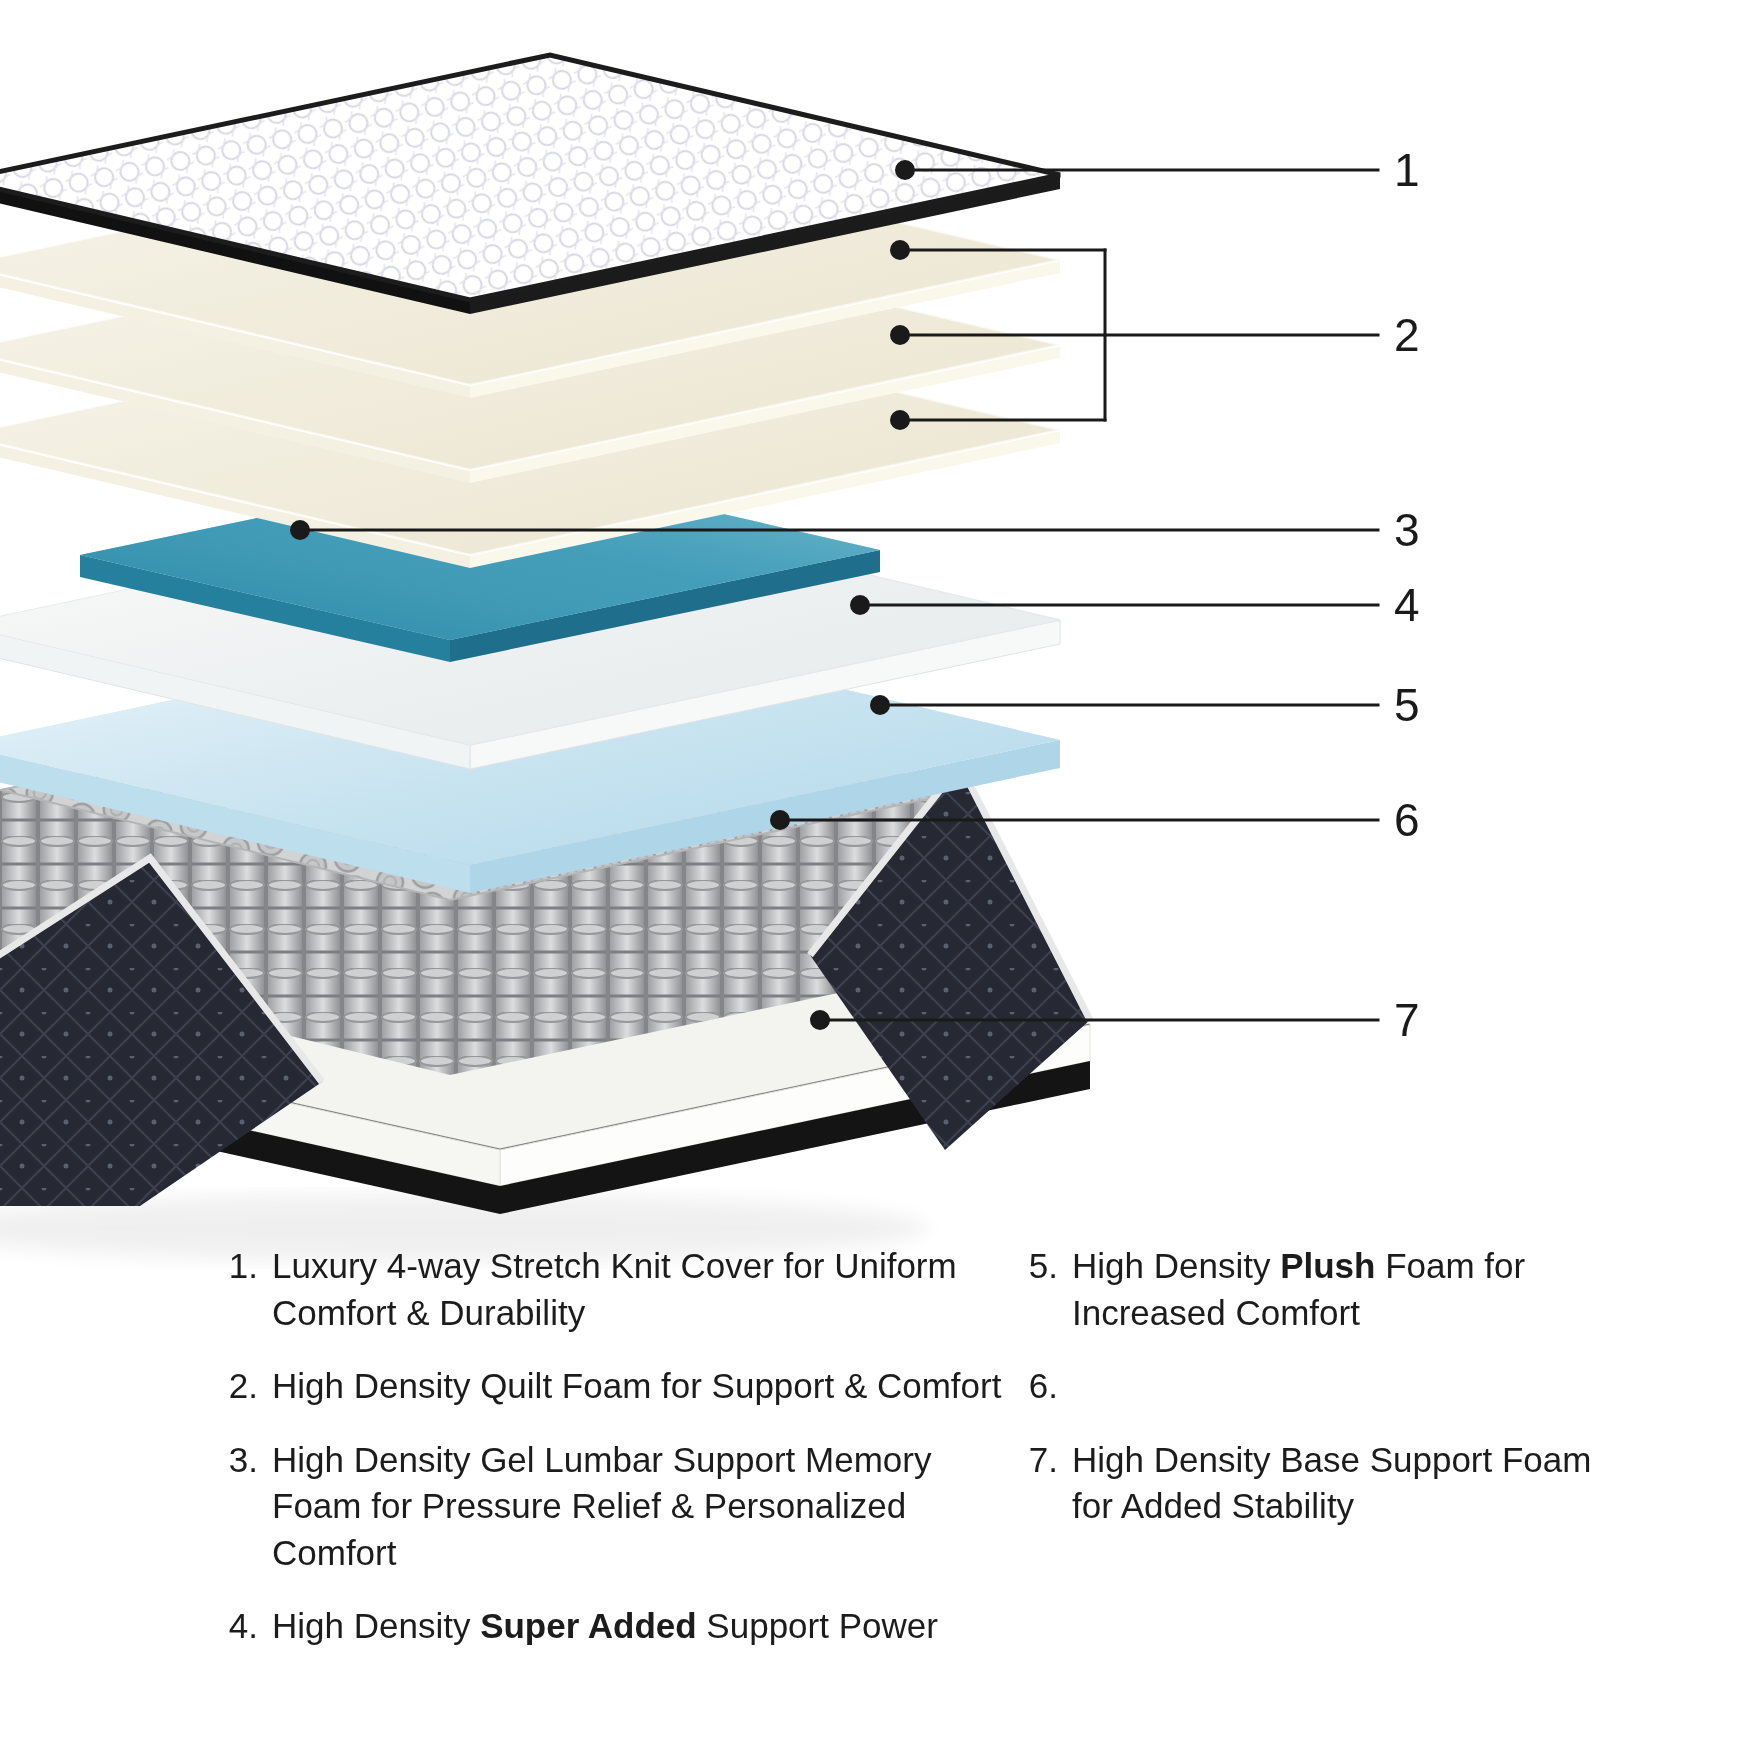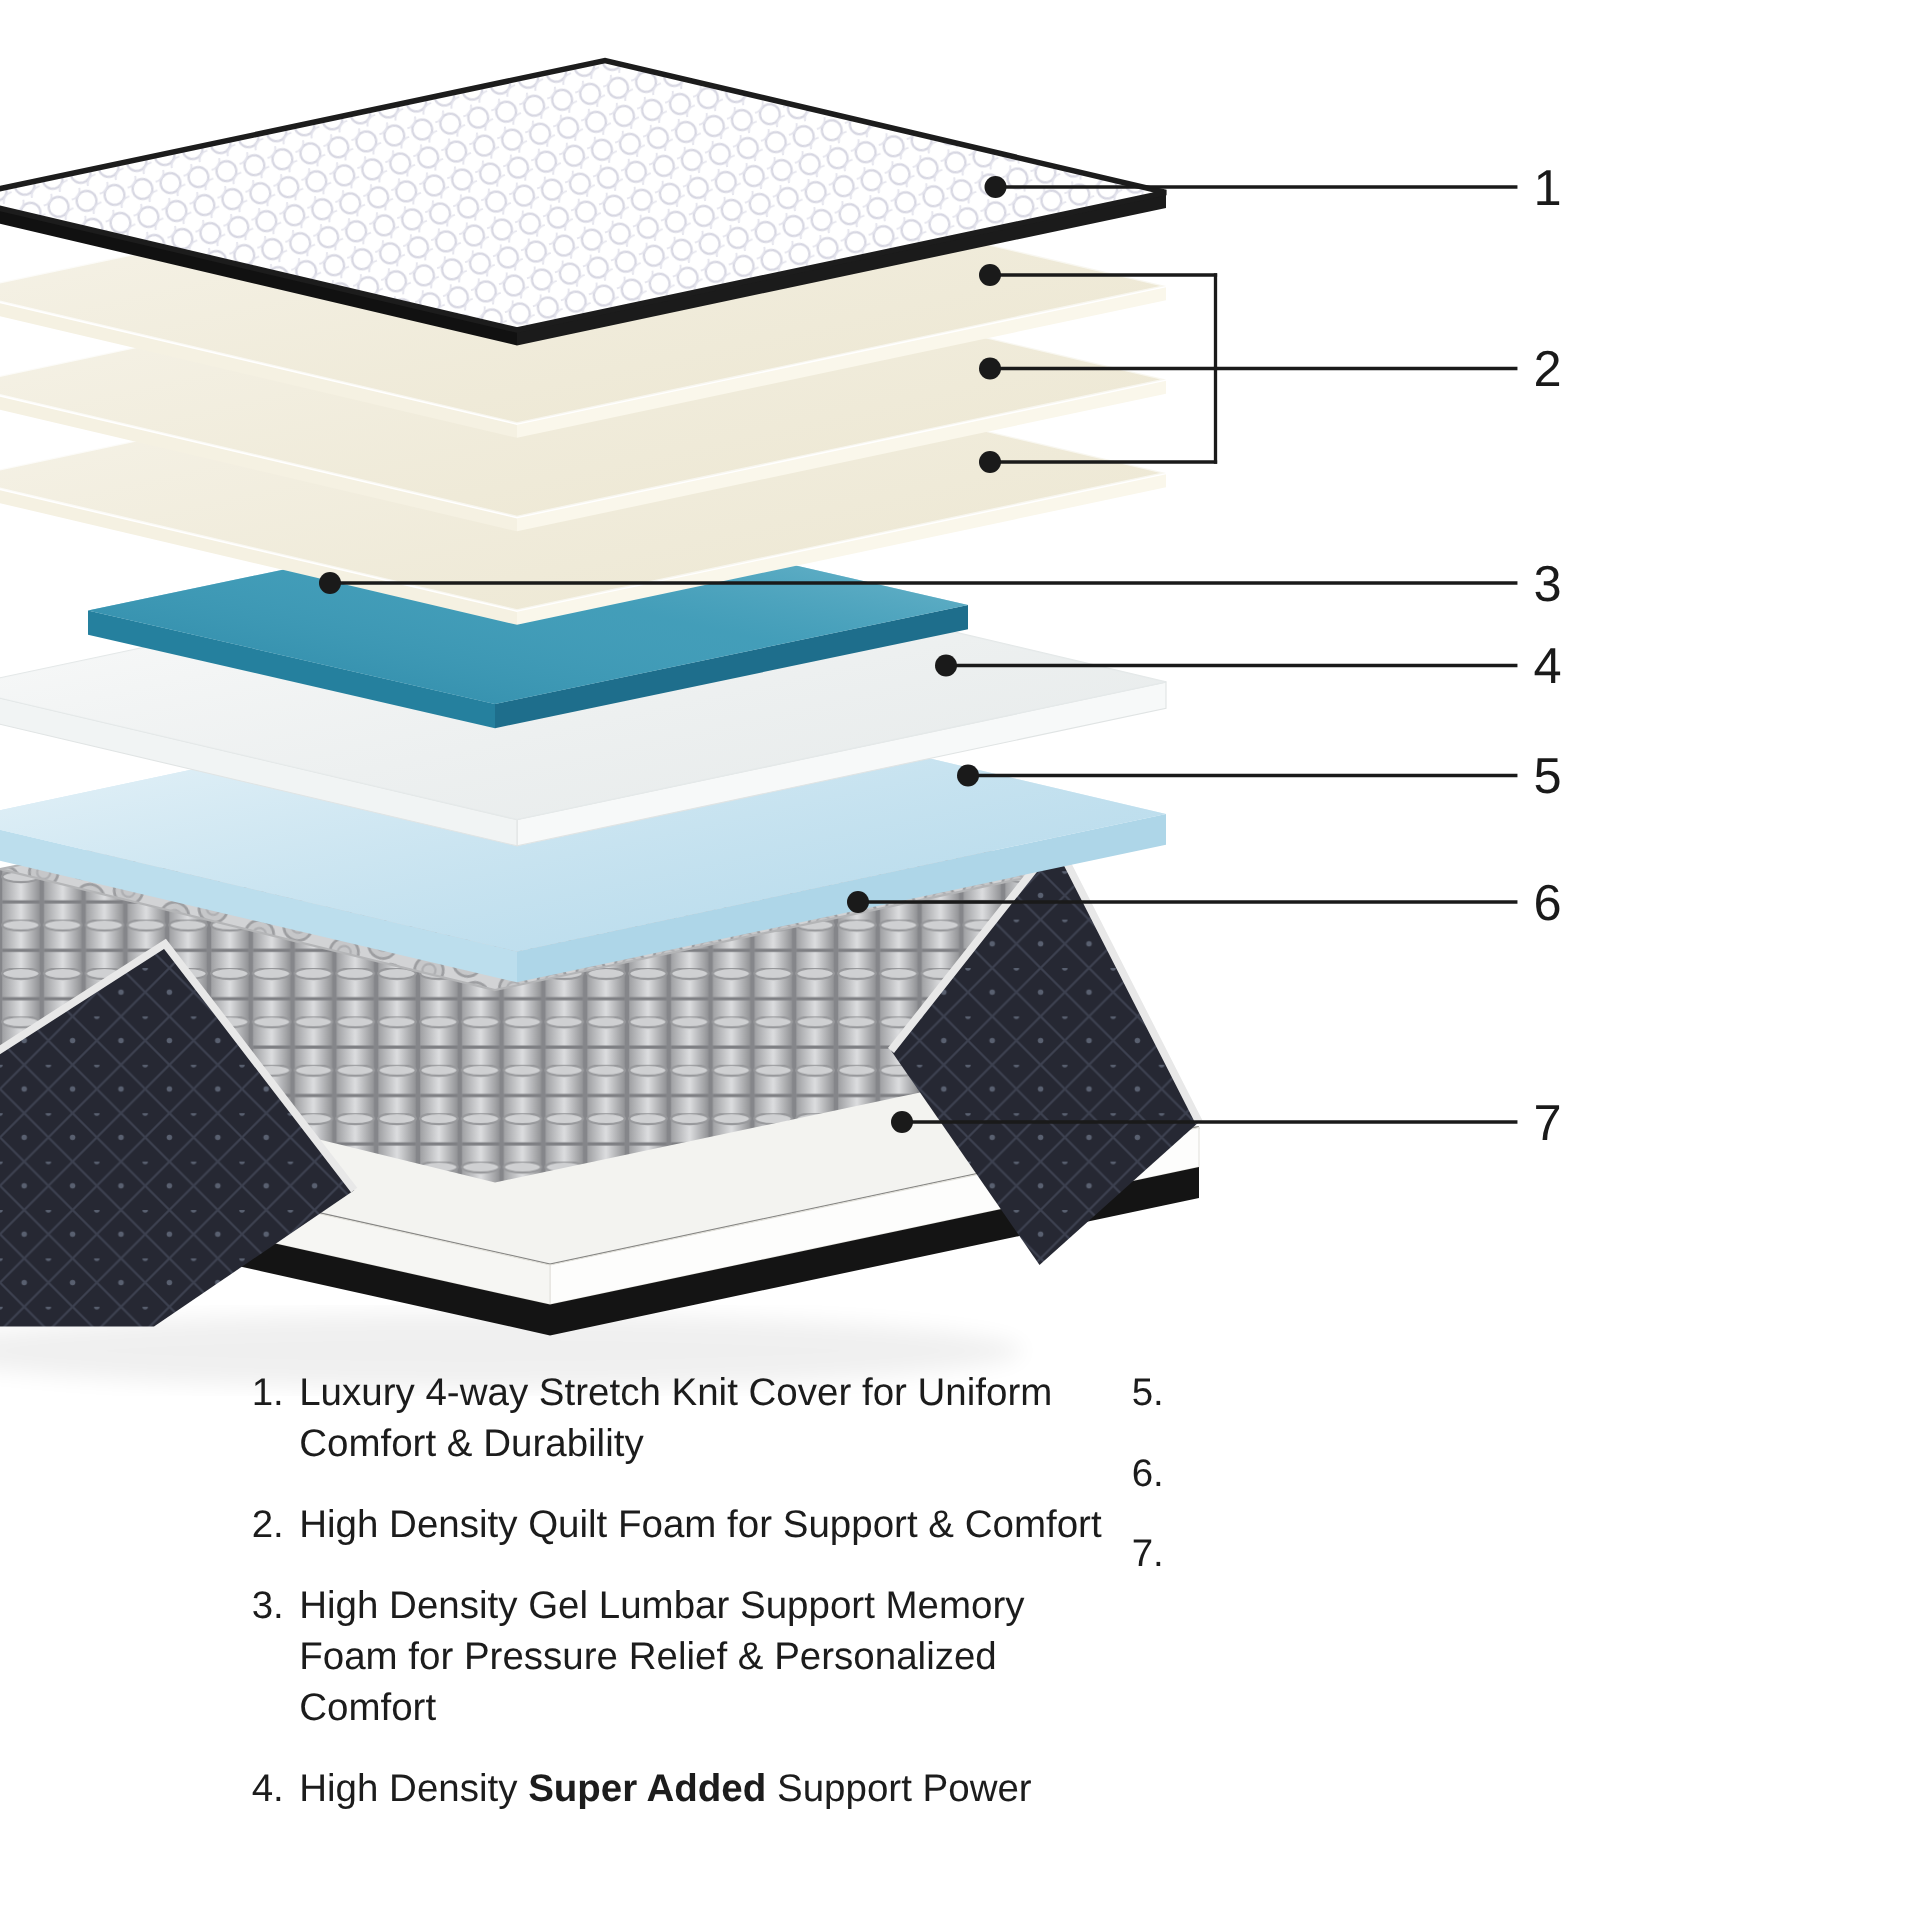--- a/index.html
+++ b/index.html
@@ -214,20 +214,22 @@
       <span class="legend-text"><span>High Density Gel Lumbar Support Memory Foam for Pressure Relief &amp; Personalized Comfort</span></span>
     </div>
     <div class="legend-item">
       <span class="legend-num">4.</span>
       <span class="legend-text"><span>High Density </span><b>Super Added</b><span> Support Power</span></span>
     </div>
   </div>
 <div id="legend-right" class="legend-col">
     <div class="legend-item">
       <span class="legend-num">5.</span>
+      <span class="legend-text"><span>High Density </span><b>Plush</b><span> Foam for Increased Comfort</span></span>
     </div>
     <div class="legend-item">
       <span class="legend-num">6.</span>
     </div>
     <div class="legend-item">
       <span class="legend-num">7.</span>
+      <span class="legend-text"><span>High Density Base Support Foam for Added Stability</span></span>
     </div>
   </div>
 
 </body></html>

